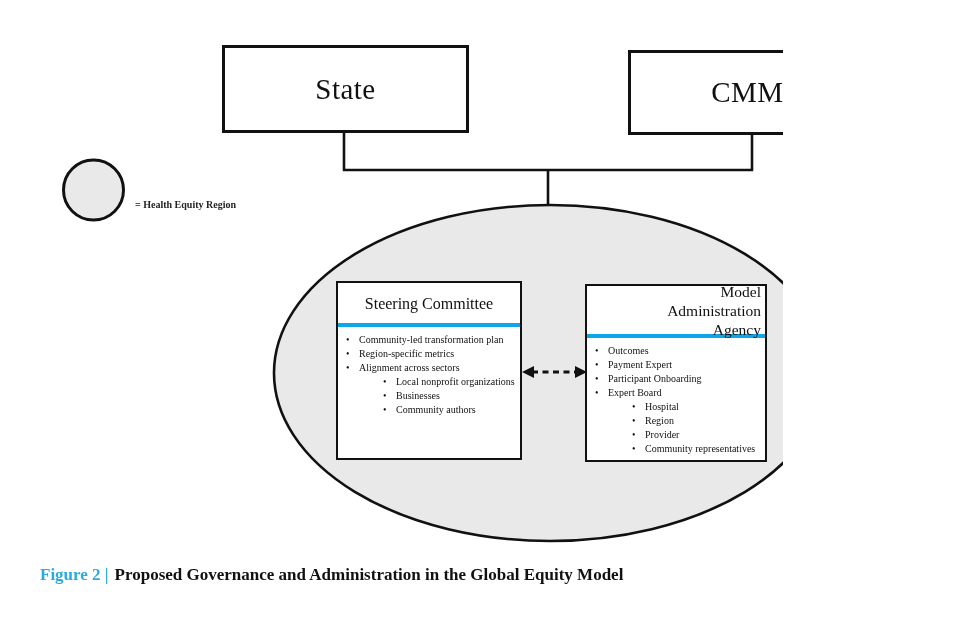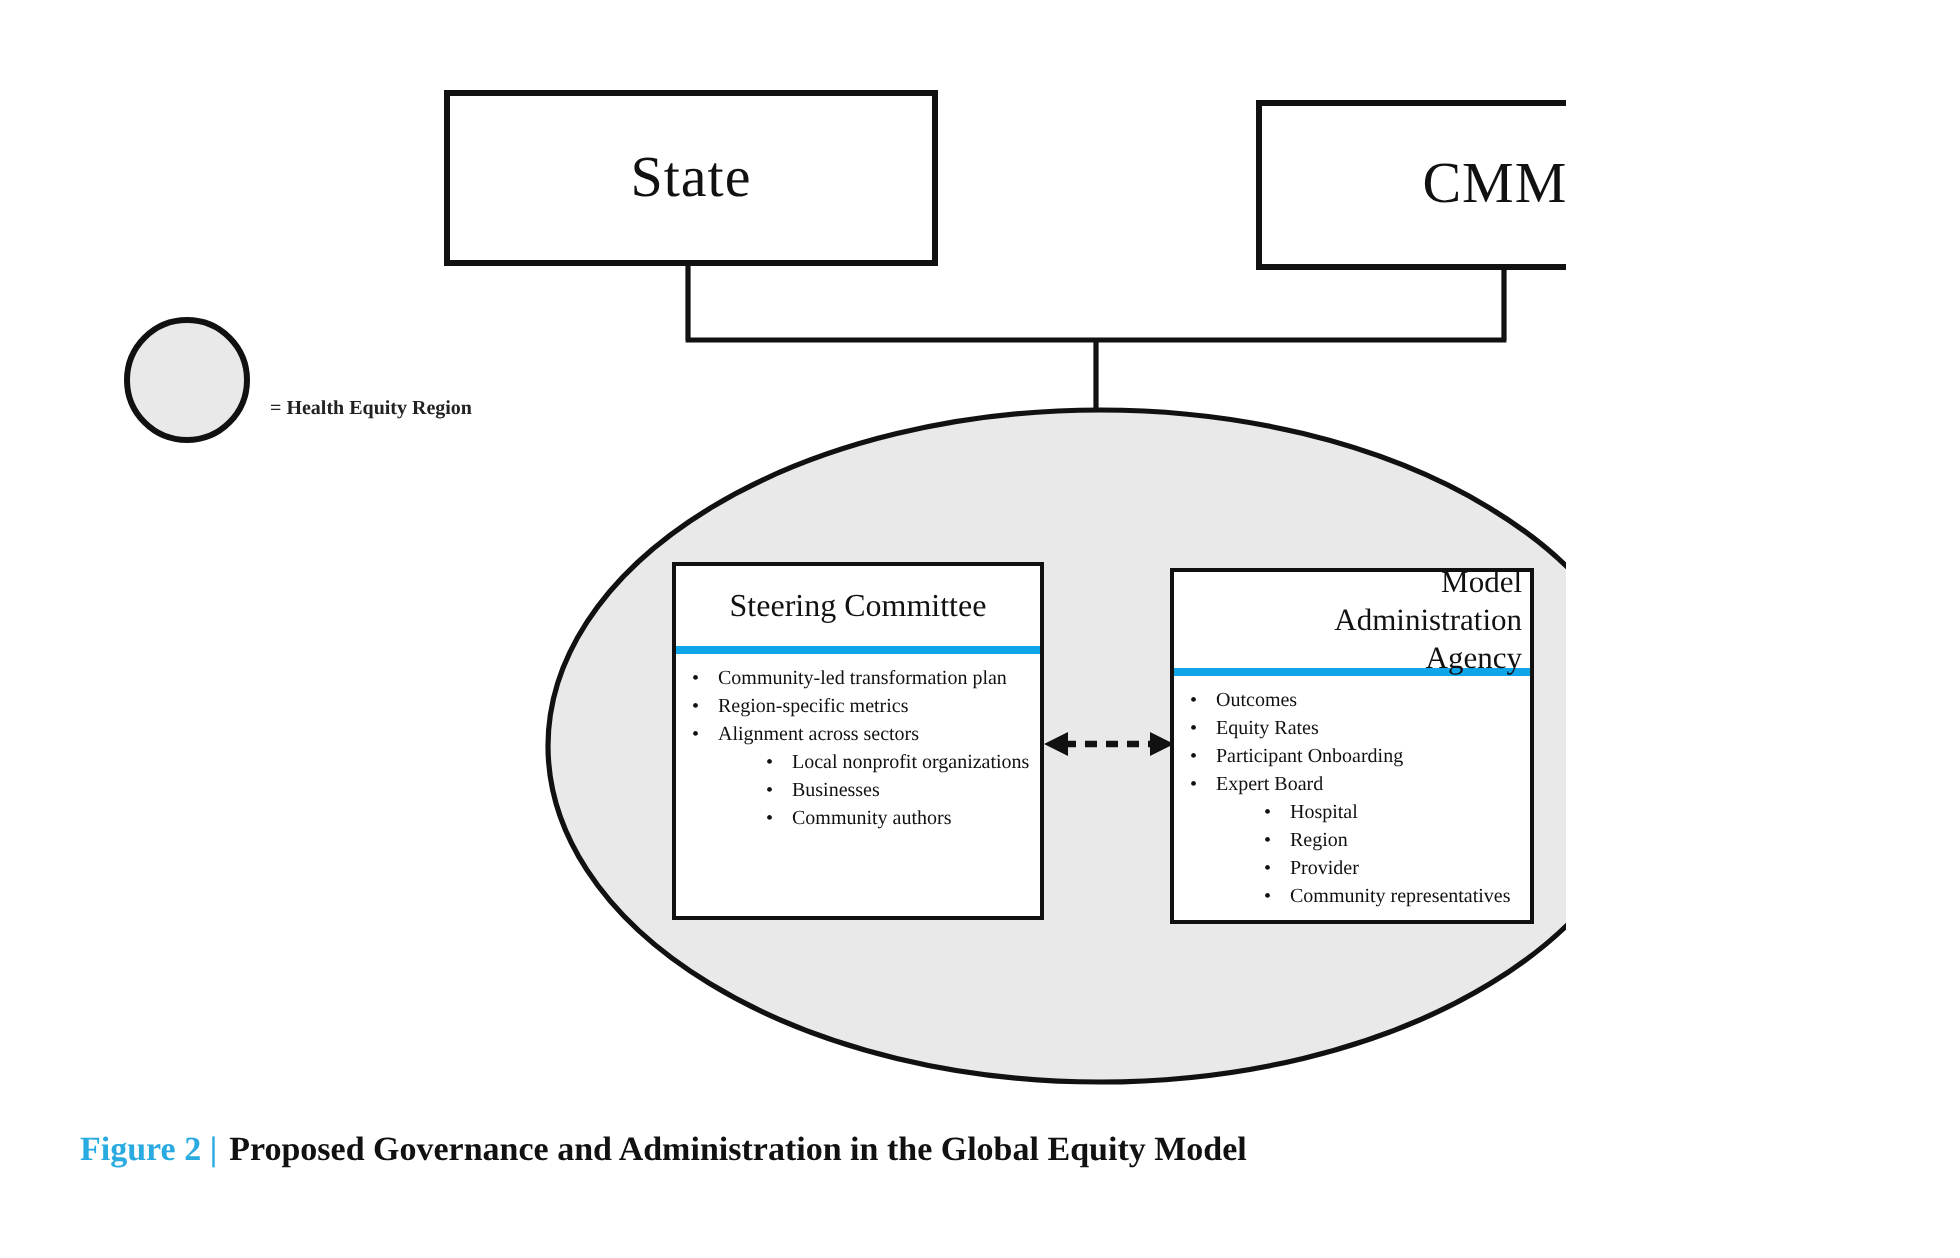--- a/index.html
+++ b/index.html
@@ -149,21 +149,21 @@
 
   <div class="org-box model">
     <div class="org-header">Model Administration Agency</div>
     <div class="org-body">
         <div class="bullet-row lvl0">
           <span class="bullet">•</span>
           <span class="bullet-text">Outcomes</span>
         </div>
         <div class="bullet-row lvl0">
           <span class="bullet">•</span>
-          <span class="bullet-text">Equity Rates</span>
+          <span class="bullet-text">Payment Expert</span>
         </div>
         <div class="bullet-row lvl0">
           <span class="bullet">•</span>
           <span class="bullet-text">Participant Onboarding</span>
         </div>
         <div class="bullet-row lvl0">
           <span class="bullet">•</span>
           <span class="bullet-text">Expert Board</span>
         </div>
         <div class="bullet-row lvl1">

